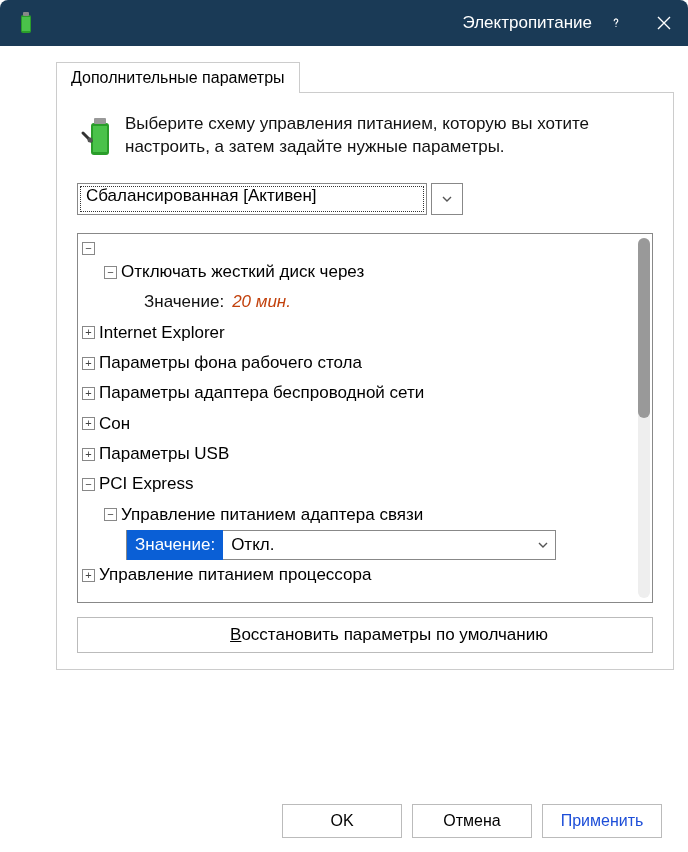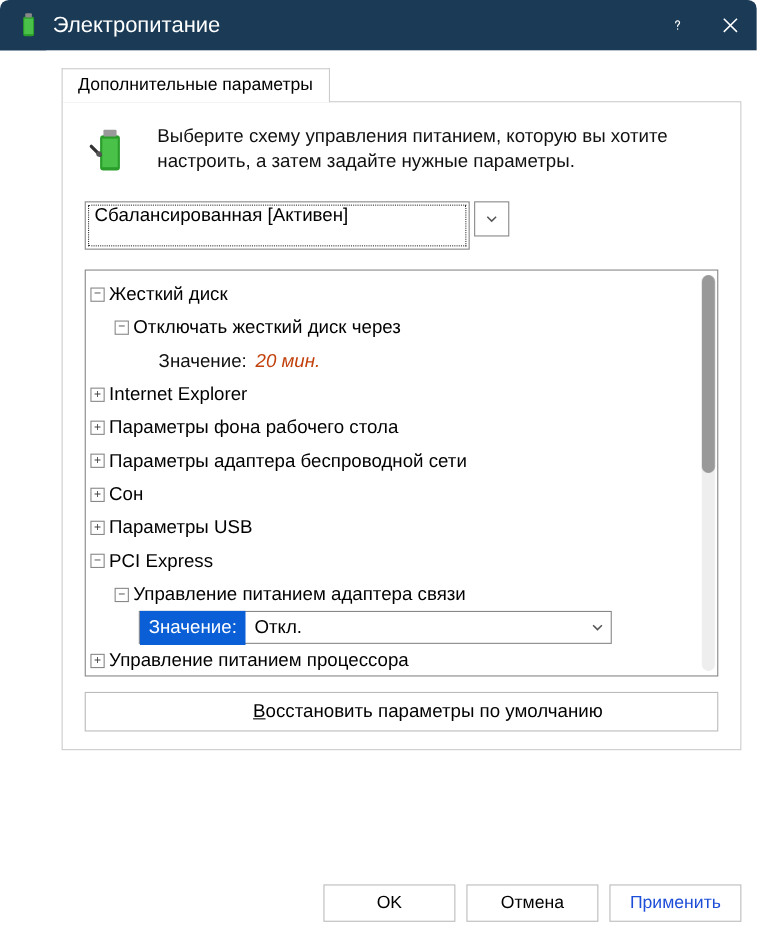--- a/index.html
+++ b/index.html
@@ -1,36 +1,36 @@
 <!DOCTYPE html>
 <html><head>
 <meta charset="utf-8">
 <style>
 * { box-sizing: border-box; margin: 0; padding: 0; font-family: 'Segoe UI', Tahoma, sans-serif; }
 body { background: #fff; width: 688px; height: 852px; overflow: hidden; }
 
 .titlebar { background: #1a3a56; height: 46px; display: flex; align-items: center; padding: 0 0 0 14px; color: #fff; border-radius: 8px 8px 0 0; }
 .titlebar-icon { width: 24px; height: 24px; margin-right: 10px; display: flex; align-items: center; justify-content: center; }
-.titlebar-title { font-size: 20px; flex: 1; }
+.titlebar-title { font-size: 17px; flex: 1; text-align: right; }
 .titlebar-btn { width: 48px; height: 46px; display: flex; align-items: center; justify-content: center; color: #fff; cursor: pointer; }
 .titlebar-btn svg { width: 14px; height: 14px; }
 
 .content { background: #fff; padding: 16px 14px 0 14px; height: calc(852px - 46px); position: relative; margin-left: 42px; }
 
 .tab-strip { display: flex; }
 .tab { border: 1px solid #ccc; border-bottom: none; padding: 6px 14px; font-size: 16px; background: #fff; position: relative; z-index: 2; }
 
 .tab-body { border: 1px solid #ccc; margin-top: -1px; padding: 20px 20px 16px 20px; background: #fff; }
 
-.intro { display: flex; gap: 18px; margin-bottom: 22px; }
+.intro { display: flex; margin-bottom: 22px; }
 .intro-icon { width: 48px; height: 48px; flex-shrink: 0; }
 .intro-text { font-size: 17px; line-height: 1.35; color: #111; }
 
 .plan-row { display: flex; gap: 0; margin-bottom: 18px; }
-.plan-select { width: 350px; height: 44px; border: 1px solid #888; font-size: 17px; padding: 2px 8px; outline: 1px dotted #333; outline-offset: -4px; }
+.plan-select { width: 350px; height: 32px; border: 1px solid #888; font-size: 17px; padding: 2px 8px; outline: 1px dotted #333; outline-offset: -4px; }
 .plan-dd { width: 32px; height: 32px; border: 1px solid #888; display: flex; align-items: center; justify-content: center; cursor: pointer; margin-left: 4px; }
 
 .tree-box { border: 1px solid #888; height: 370px; position: relative; overflow: hidden; }
 .tree-scroll { overflow-y: auto; height: 100%; padding: 6px 4px; }
 .tree-box .scrollbar-track { position: absolute; right: 2px; top: 4px; bottom: 4px; width: 12px; background: #eee; border-radius: 6px; }
 .tree-box .scrollbar-thumb { position: absolute; right: 2px; top: 4px; width: 12px; height: 180px; background: #999; border-radius: 6px; }
 
 .node { font-size: 17px; line-height: 1.55; }
 .node-row { display: flex; align-items: center; gap: 4px; padding: 2px 0; }
 .expander { width: 13px; height: 13px; border: 1px solid #888; display: inline-flex; align-items: center; justify-content: center; font-size: 11px; line-height: 1; color: #444; cursor: pointer; flex-shrink: 0; background: #fff; }
@@ -42,21 +42,21 @@
 .value-label { color: #111; margin-right: 4px; }
 
 .inline-select-row { display: flex; align-items: center; border: 1px solid #888; width: 430px; height: 30px; margin-left: 0; }
 .inline-select-label { background: #0a5fd6; color: #fff; padding: 2px 8px; font-size: 17px; }
 .inline-select-value { flex: 1; padding: 2px 8px; font-size: 17px; }
 .inline-select-dd { width: 24px; display: flex; align-items: center; justify-content: center; cursor: pointer; }
 
 .restore-btn { width: 100%; height: 36px; border: 1px solid #bbb; background: #fff; font-size: 17px; margin-top: 14px; cursor: pointer; padding-left: 48px; }
 .restore-btn .ul { text-decoration: underline; }
 
-.footer { position: absolute; bottom: 14px; right: 14px; display: flex; gap: 10px; }
+.footer { position: absolute; bottom: 14px; right: 26px; display: flex; gap: 10px; }
 .footer button { width: 120px; height: 34px; border: 1px solid #bbb; background: #fff; font-size: 16px; cursor: pointer; }
 .footer button.disabled { color: #1d4ed8; cursor: default; }
 
 .chev { width: 10px; height: 10px; }
 .chev path { stroke: #555; stroke-width: 1.4; fill: none; }
 </style>
 </head>
 <body>
 
 <div class="titlebar">
@@ -109,21 +109,20 @@
           </svg>
       </div>
     </div>
 
     <div class="tree-box">
       <div class="tree-scroll">
 
         <div class="node">
           <div class="node-row">
             <span class="expander">−</span>
-            <span class="node-label">Жесткий диск</span>
           </div>
           <div class="children">
             <div class="node-row">
               <span class="expander">−</span>
               <span class="node-label">Отключать жесткий диск через</span>
             </div>
             <div class="children2">
               <div class="node-row">
                 <span class="value-label">Значение:</span>
                 <span class="value-link">20 мин.</span>

